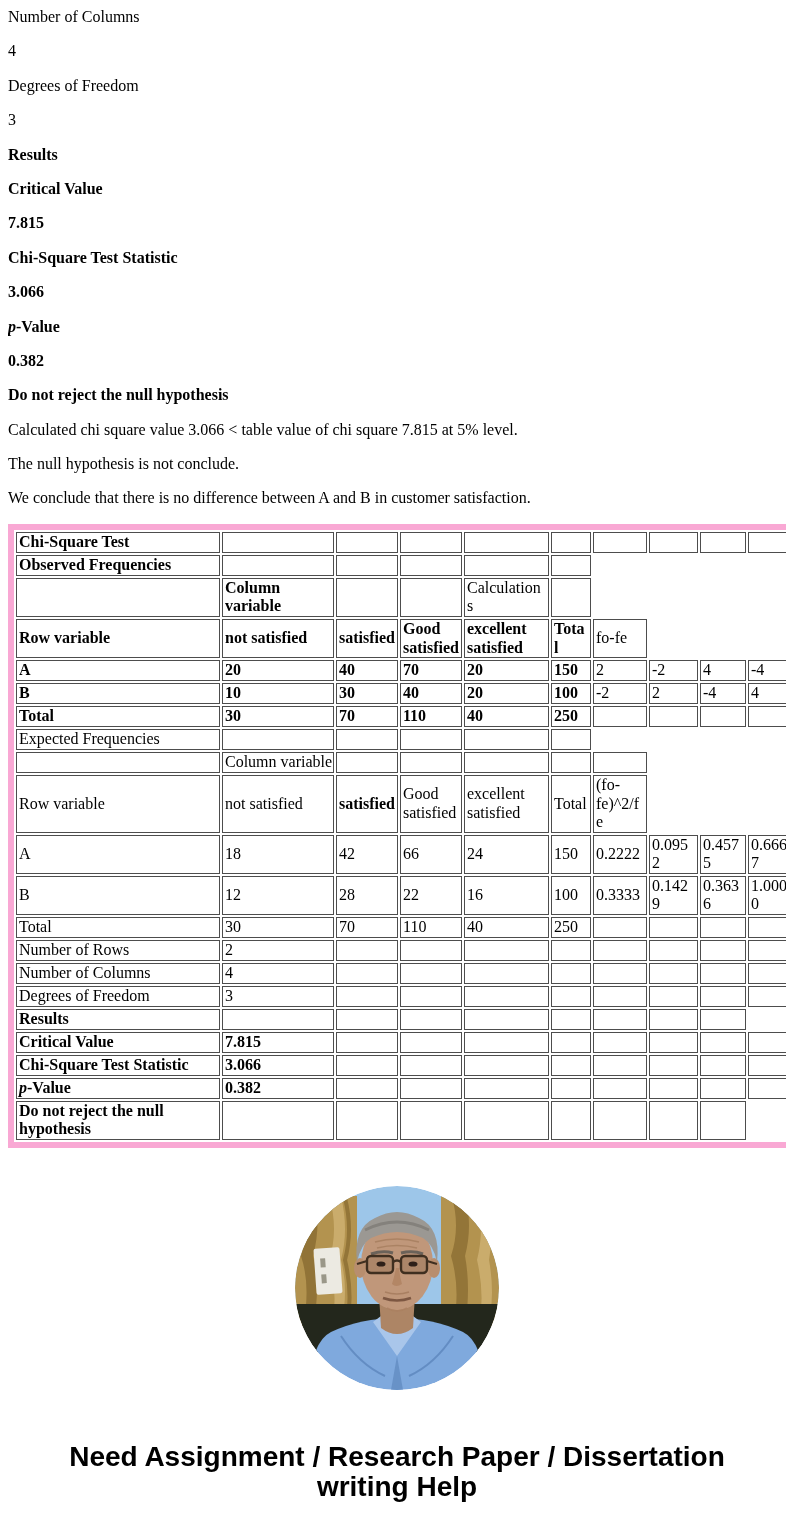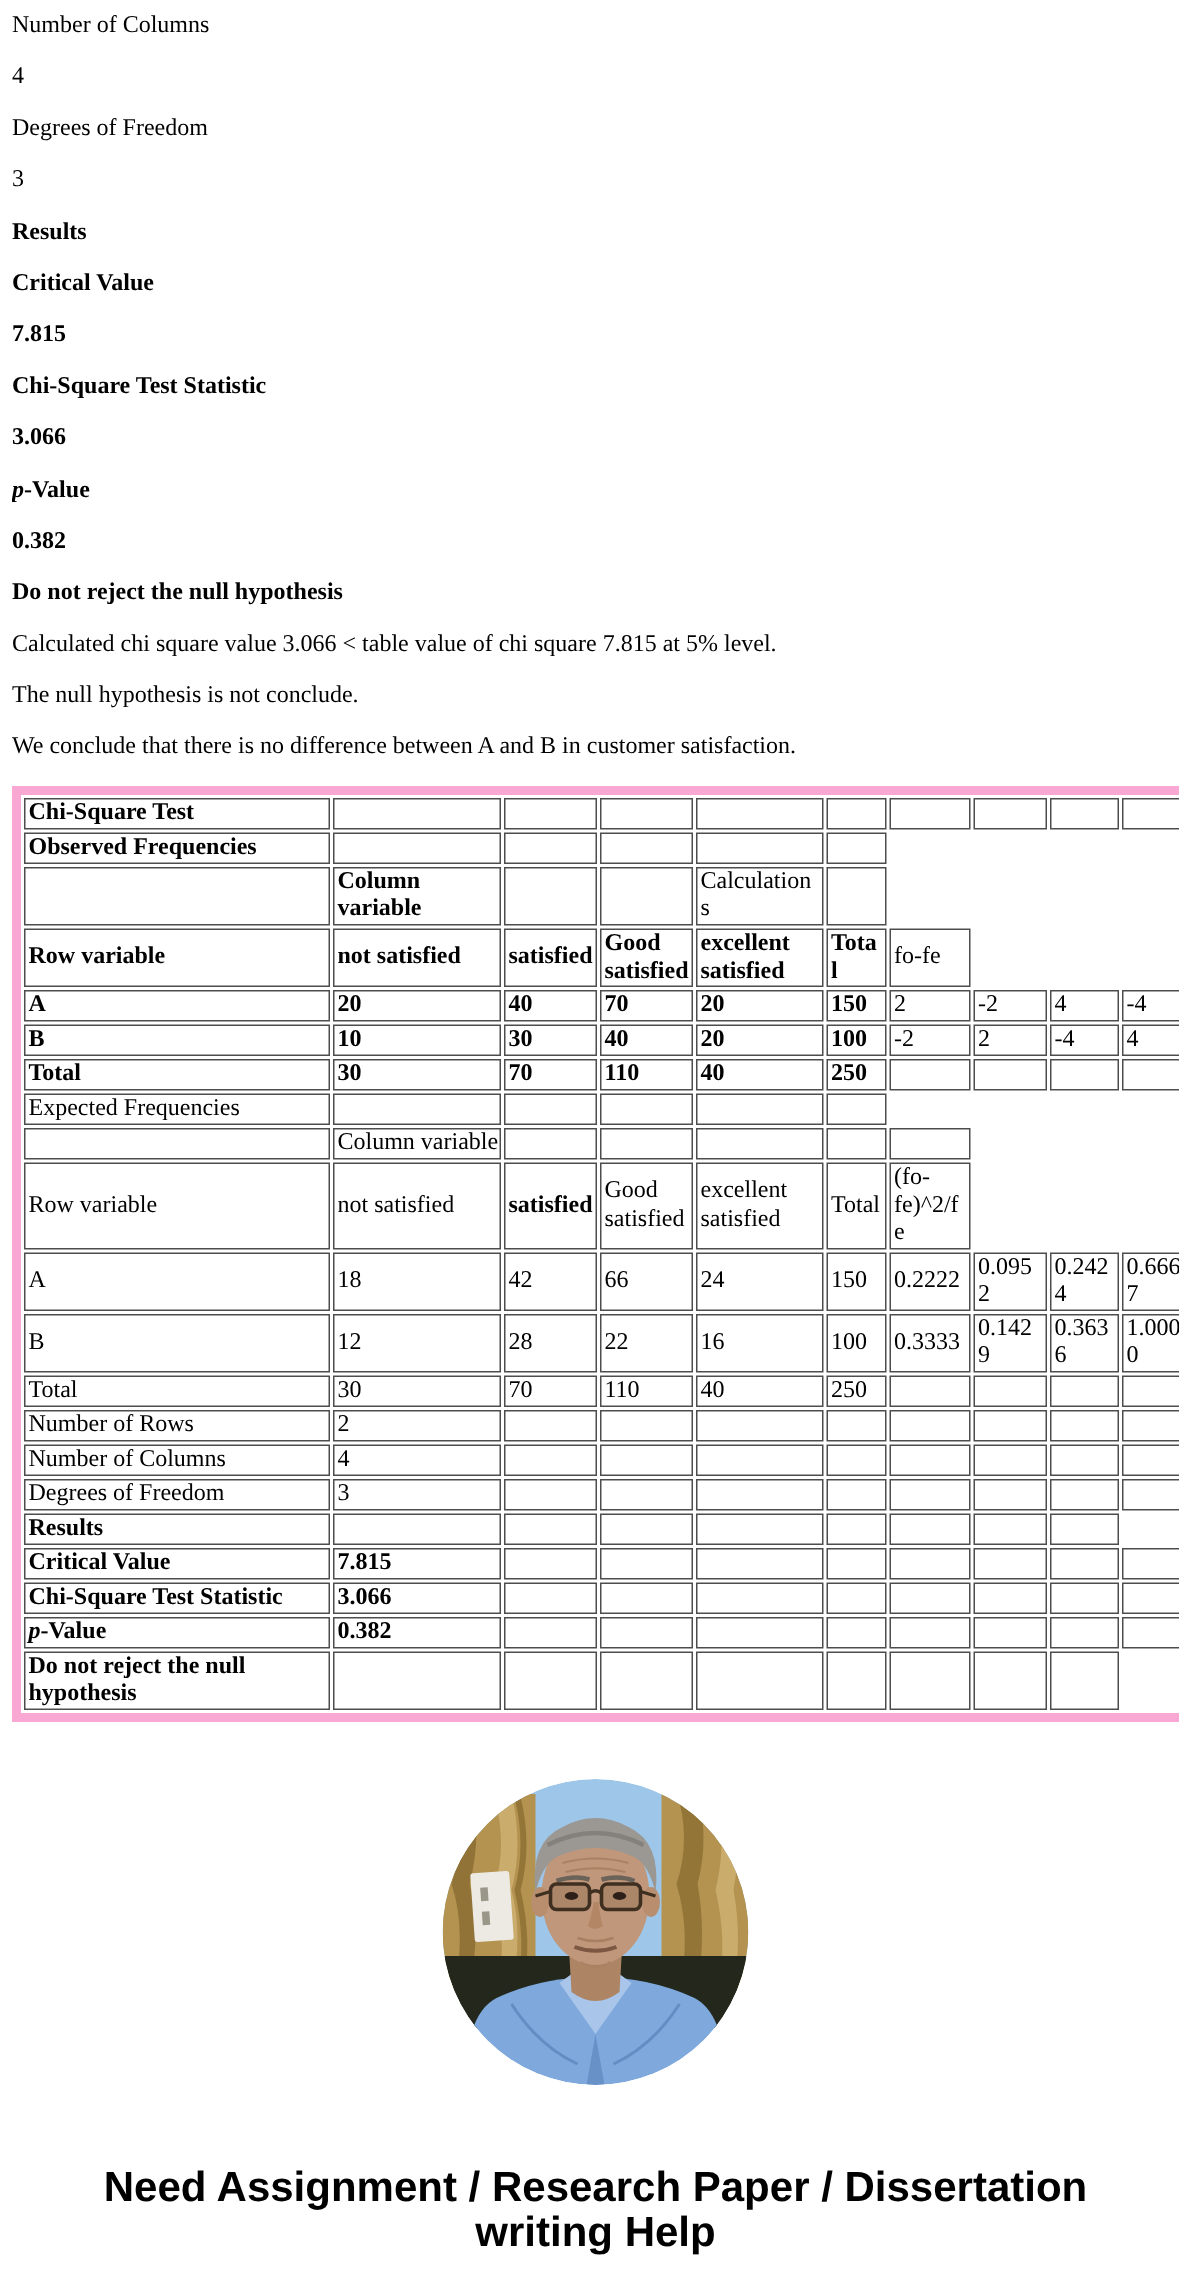--- a/index.html
+++ b/index.html
@@ -213,21 +213,21 @@
         </tr>
         <tr>
           <td>A</td>
           <td>18</td>
           <td>42</td>
           <td>66</td>
           <td>24</td>
           <td>150</td>
           <td>0.2222</td>
           <td>0.0952</td>
-          <td>0.2424</td>
+          <td>0.4575</td>
           <td>0.6667</td>
         </tr>
         <tr>
           <td>B</td>
           <td>12</td>
           <td>28</td>
           <td>22</td>
           <td>16</td>
           <td>100</td>
           <td>0.3333</td>

